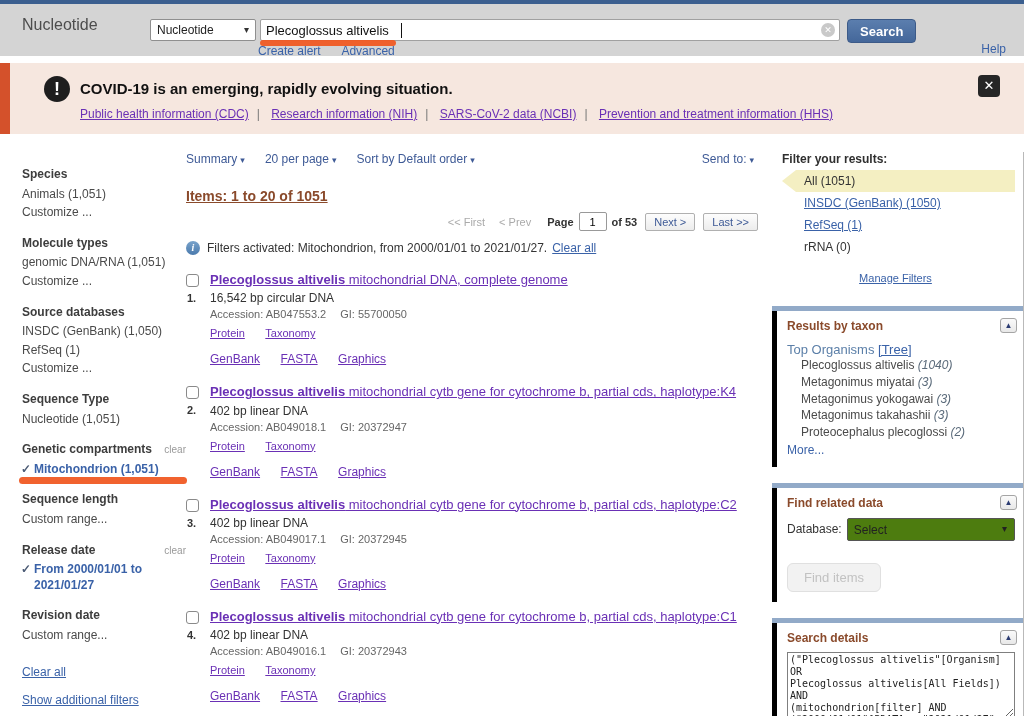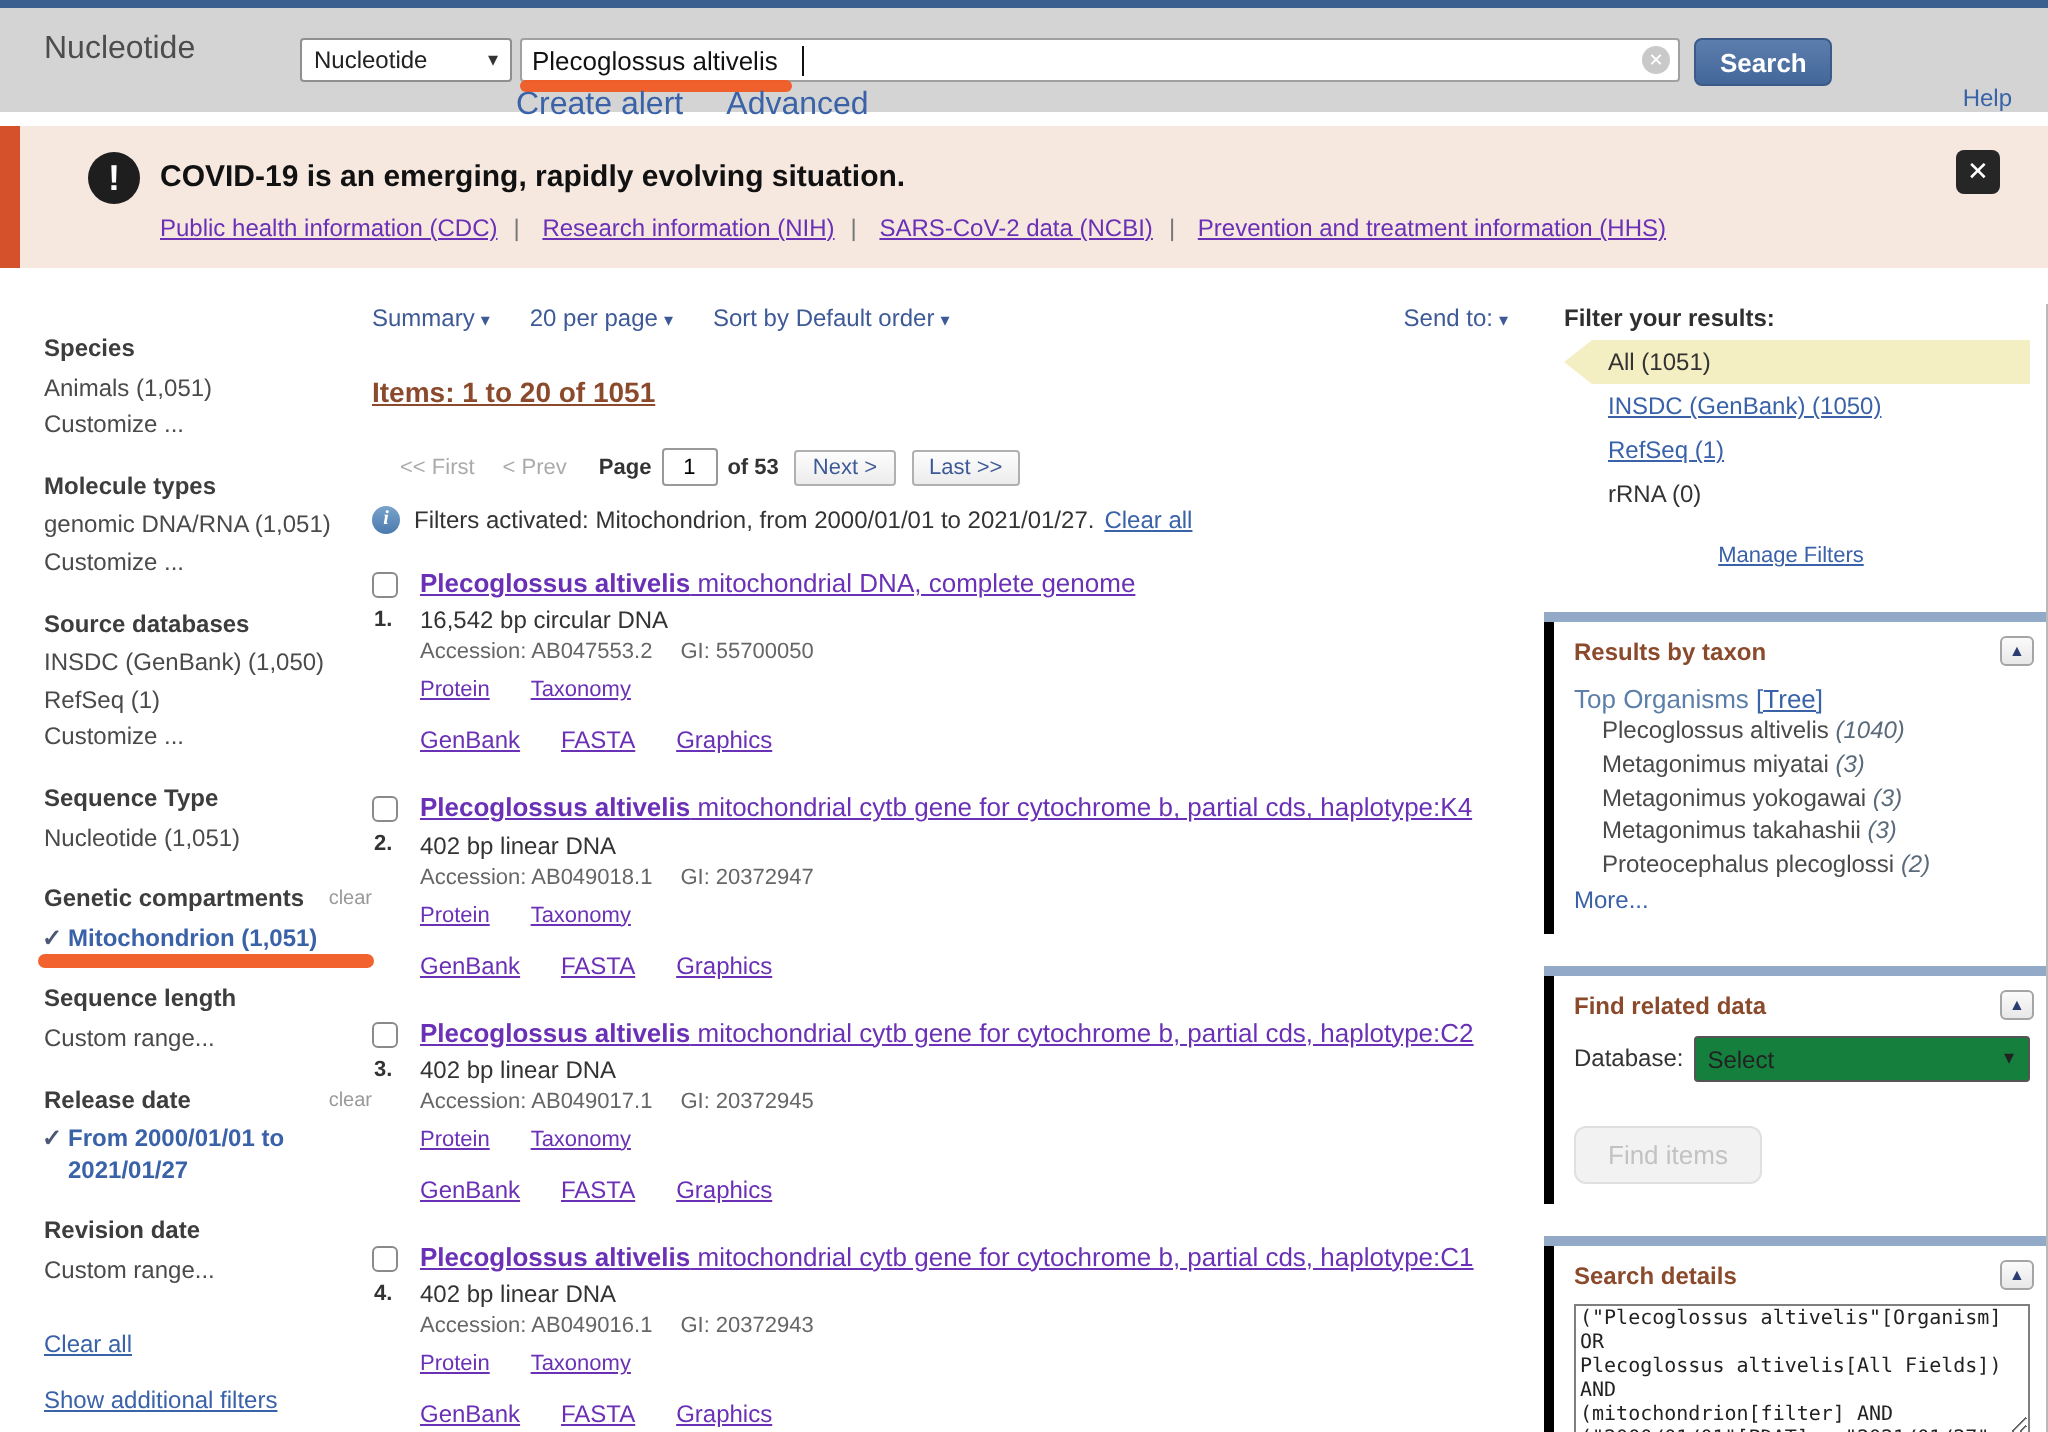--- a/index.html
+++ b/index.html
@@ -17,21 +17,21 @@
   .db-select .chev { position:absolute; right:6px; top:4px; font-size:10px; color:#333; }
   .search-wrap { position:relative; width:580px; }
   .search-input { width:580px; height:22px; border:1px solid #a0a0a0; border-radius:2px; font-size:13px;
                   padding:2px 22px 2px 5px; font-family:"Liberation Sans", sans-serif; color:#111; }
   .text-caret { position:absolute; left:141px; top:4px; width:1px; height:15px; background:#111; }
   .clear-circle { position:absolute; right:5px; top:4px; width:14px; height:14px; border-radius:50%;
                   background:#c9c9c9; color:#fff; font-size:9px; line-height:14px; text-align:center; cursor:pointer; }
   .annot-search { position:absolute; left:0px; top:21px; width:136px; height:6px; background:#f05a23; border-radius:3px; opacity:.95; }
   .search-btn { margin-left:7px; height:24px; padding:0 12px; background:linear-gradient(#5b7eae,#44679a);
                 border:1px solid #3c5a88; border-radius:4px; color:#fff; font-weight:bold; font-size:13px; cursor:pointer; }
-  .under-links { position:absolute; left:258px; top:40px; font-size:16px; }
+  .under-links { position:absolute; left:258px; top:40px; font-size:12px; }
   .under-links a { color:#3a62a8; text-decoration:none; margin-right:18px; cursor:pointer; }
   .help-link { position:absolute; right:18px; top:38px; font-size:12px; color:#3a62a8; cursor:pointer; }
 
   
   .banner { position:relative; margin-top:7px; height:71px; background:#f6e7df; border-left:10px solid #d4512b; }
   .banner-icon { position:absolute; left:34px; top:13px; width:26px; height:26px; border-radius:50%;
                  background:#1e1e1e; color:#fff; font-weight:bold; font-size:18px; text-align:center; line-height:26px; }
   .banner-title { position:absolute; left:70px; top:17px; font-size:15px; font-weight:bold; color:#111; }
   .banner-links { position:absolute; left:70px; top:44px; font-size:12px; }
   .banner-links .blink { color:#6a30b5; text-decoration:underline; cursor:pointer; }
@@ -56,21 +56,21 @@
   .annot-mito { position:absolute; left:-3px; top:15px; width:168px; height:7px; background:#f05a23; border-radius:4px; opacity:.95; }
   .left-links { margin-top:22px; }
   .left-links a { display:block; color:#3a62a8; text-decoration:underline; margin-bottom:14px; font-size:12px; cursor:pointer; }
 
   
   .toolbar { display:flex; align-items:center; font-size:12px; color:#3e5a96; }
   .tb-item { margin-right:20px; cursor:pointer; }
   .tb-caret { font-size:9px; margin-left:3px; }
   .send-to { margin-left:auto; margin-right:4px; cursor:pointer; }
   .items-header { margin-top:22px; font-size:14px; font-weight:bold; color:#8a4a2b;text-decoration:underline; }
-  .pagination { display:flex; justify-content:flex-start; align-items:center; margin-top:20px; font-size:11px; }
+  .pagination { display:flex; justify-content:flex-end; align-items:center; margin-top:8px; font-size:11px; }
   .pg-dis { color:#aaa; margin-left:14px; }
   .pg-label { font-weight:bold; color:#333; margin-left:16px; }
   .pg-input { width:28px; height:19px; border:1px solid #999; border-radius:2px; text-align:center;
               font-size:11px; margin:0 5px; font-family:"Liberation Sans", sans-serif; }
   .pg-of { font-weight:bold; color:#333; }
   .pg-btn { margin-left:8px; padding:2px 8px; border:1px solid #b0b0b0; border-radius:2px;
             background:linear-gradient(#fdfdfd,#ececec); color:#3e5a96; font-size:11px; cursor:pointer; }
   .filters-note { display:flex; align-items:center; margin-top:10px; font-size:12px; color:#333; }
   .info-icon { width:14px; height:14px; border-radius:50%; background:linear-gradient(#79a3cb,#4a7aad);
                color:#fff; font-size:10px; font-style:italic; font-weight:bold; text-align:center;
@@ -108,21 +108,21 @@
                   border-radius:3px; background:linear-gradient(#fafafa,#e8e8e8); color:#2b3c72;
                   font-size:8px; line-height:13px; text-align:center; cursor:pointer; }
   .top-orgs { margin-top:9px; font-size:13px; color:#5b7fa8; }
   .top-orgs a { color:#3a62a8; text-decoration:underline; cursor:pointer; }
   .org-row { padding-left:14px; font-size:12px; color:#4a4a4a; line-height:1.4; cursor:pointer; }
   .org-row .cnt { font-style:italic; color:#5a6a7a; }
   .more-link { margin-top:2px; font-size:12px; color:#3a62a8; cursor:pointer; }
 
   .db-row { margin-top:8px; font-size:12px; color:#333; display:flex; align-items:center; }
   .rel-select { position:relative; margin-left:5px; width:176px; height:23px; border:1px solid #555;
-                border-radius:2px; background:#15803d; font-size:12px; color:#222; padding:4px 6px; cursor:pointer; }
+                border-radius:2px; background:#4d7c0f; font-size:12px; color:#222; padding:4px 6px; cursor:pointer; }
   .rel-select .chev { position:absolute; right:7px; top:4px; font-size:10px; }
   .find-items { margin-top:22px; padding:6px 16px; background:#f2f2f2; border:1px solid #e0e0e0;
                 border-radius:6px; color:#c2c2c2; font-size:13px; }
 
   .sd-textarea { width:100%; height:66px; margin-top:7px; border:1px solid #7f7f7f; resize:both;
                  font-family:"DejaVu Sans Mono", monospace; font-size:10px; line-height:1.2; color:#222;
                  padding:1px 2px; white-space:pre-wrap; }
 </style>
 </head>
 <body>

